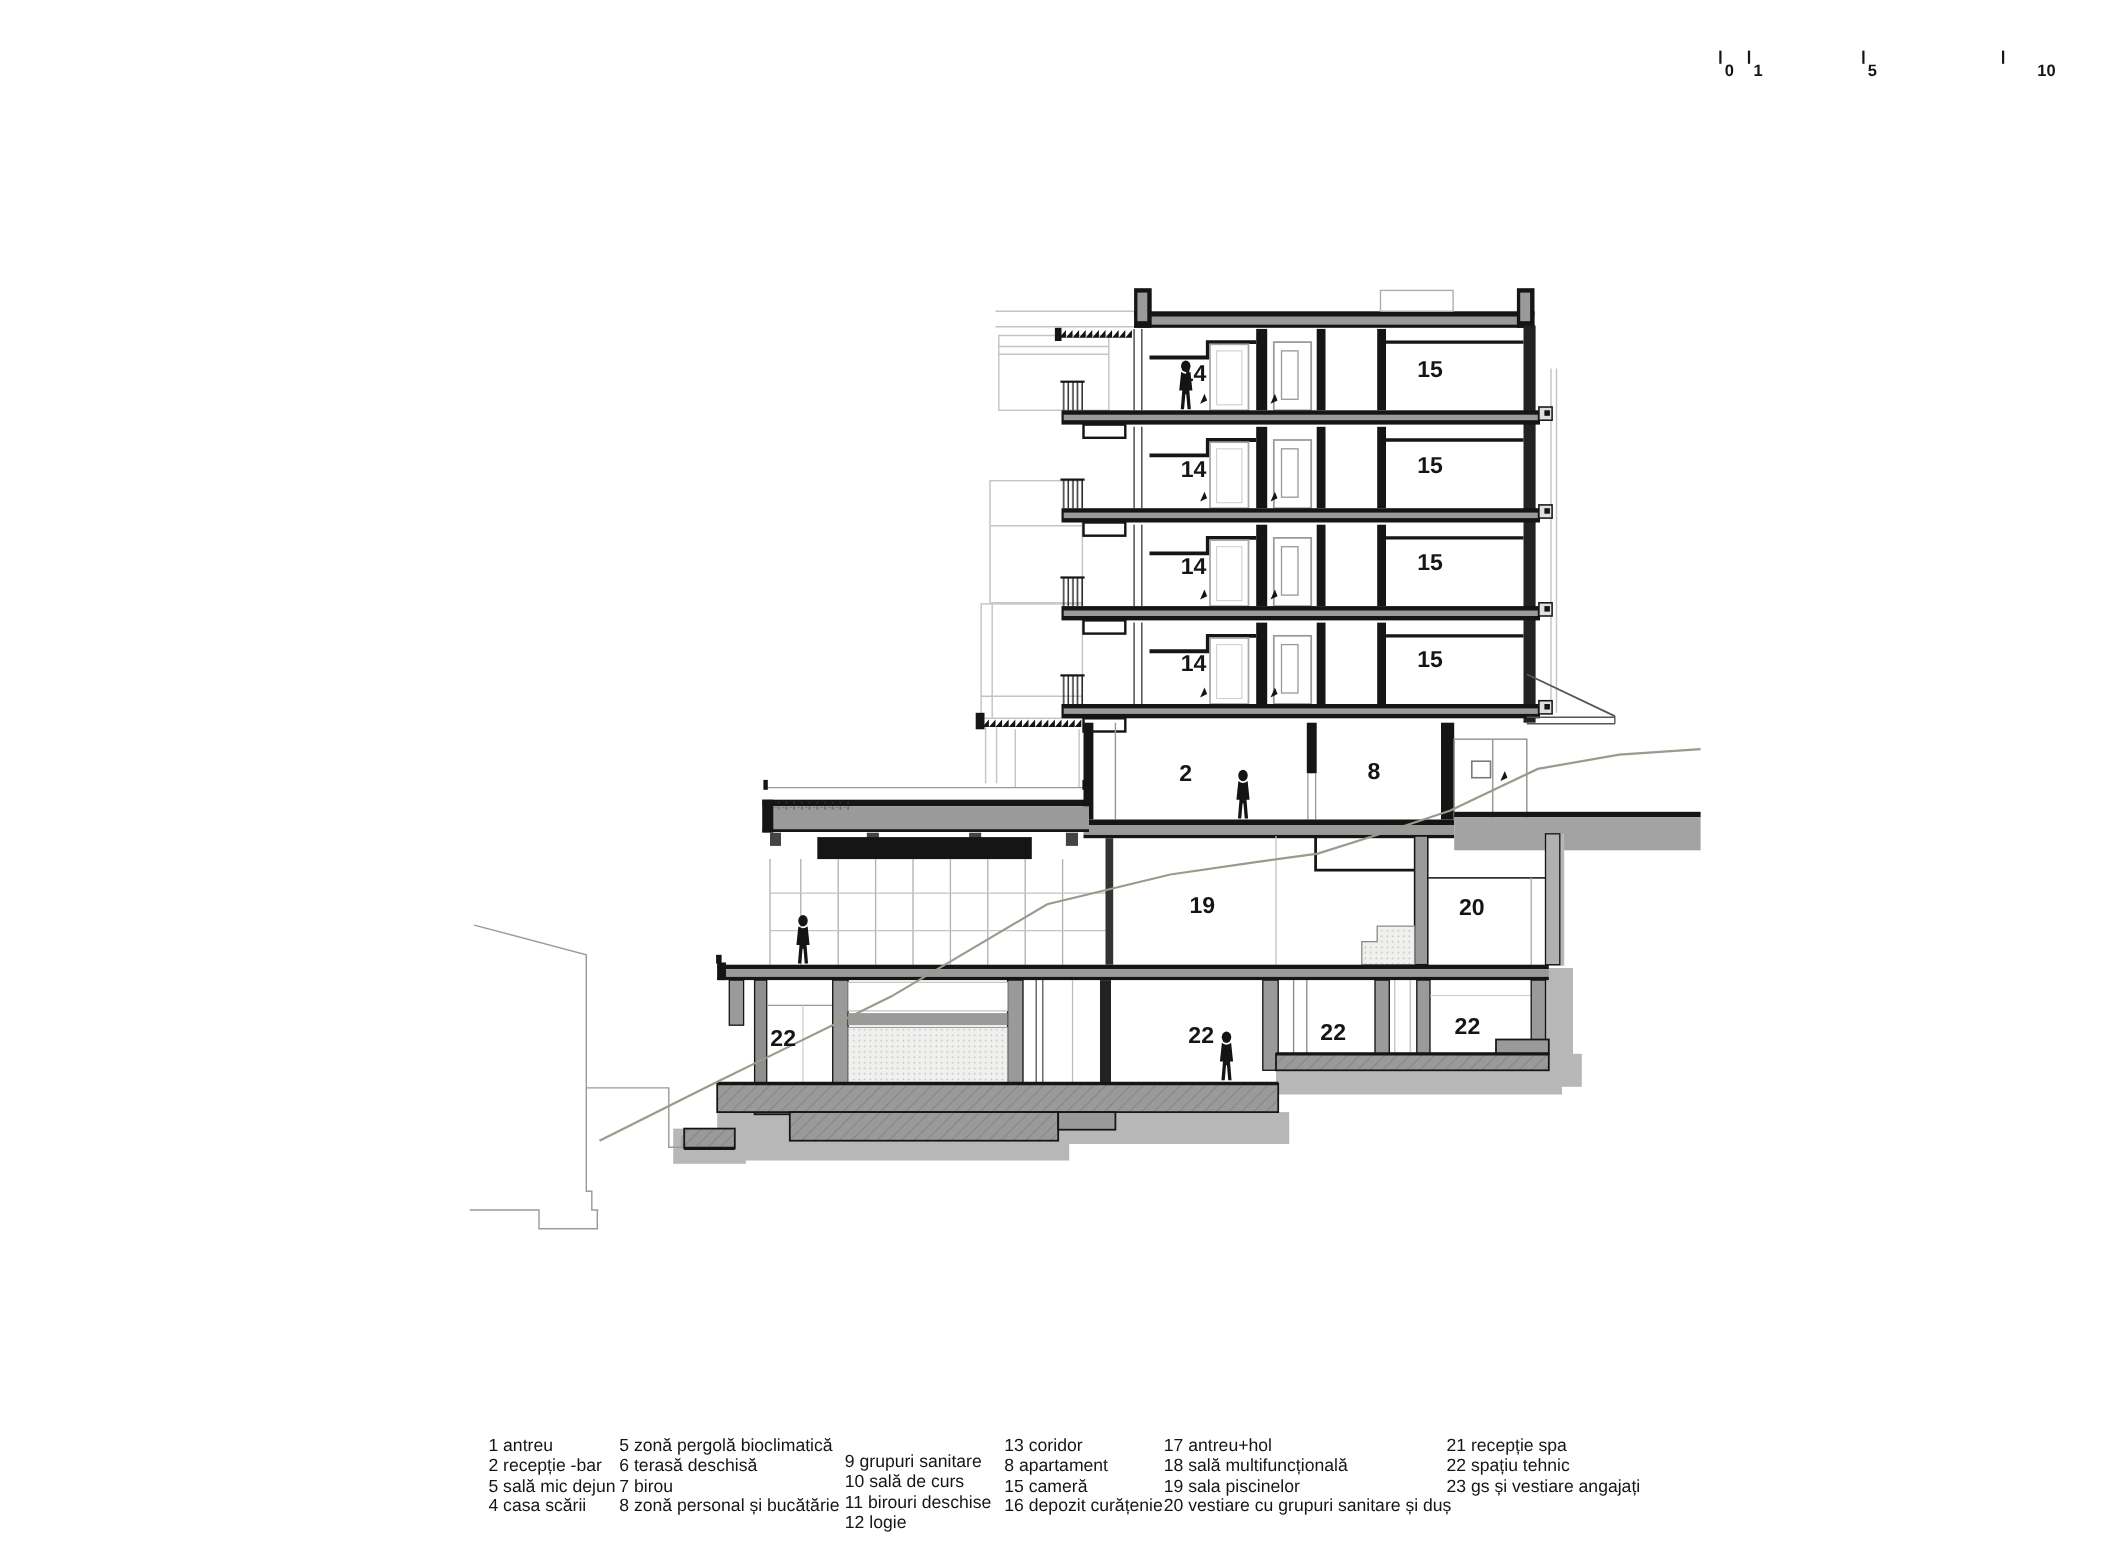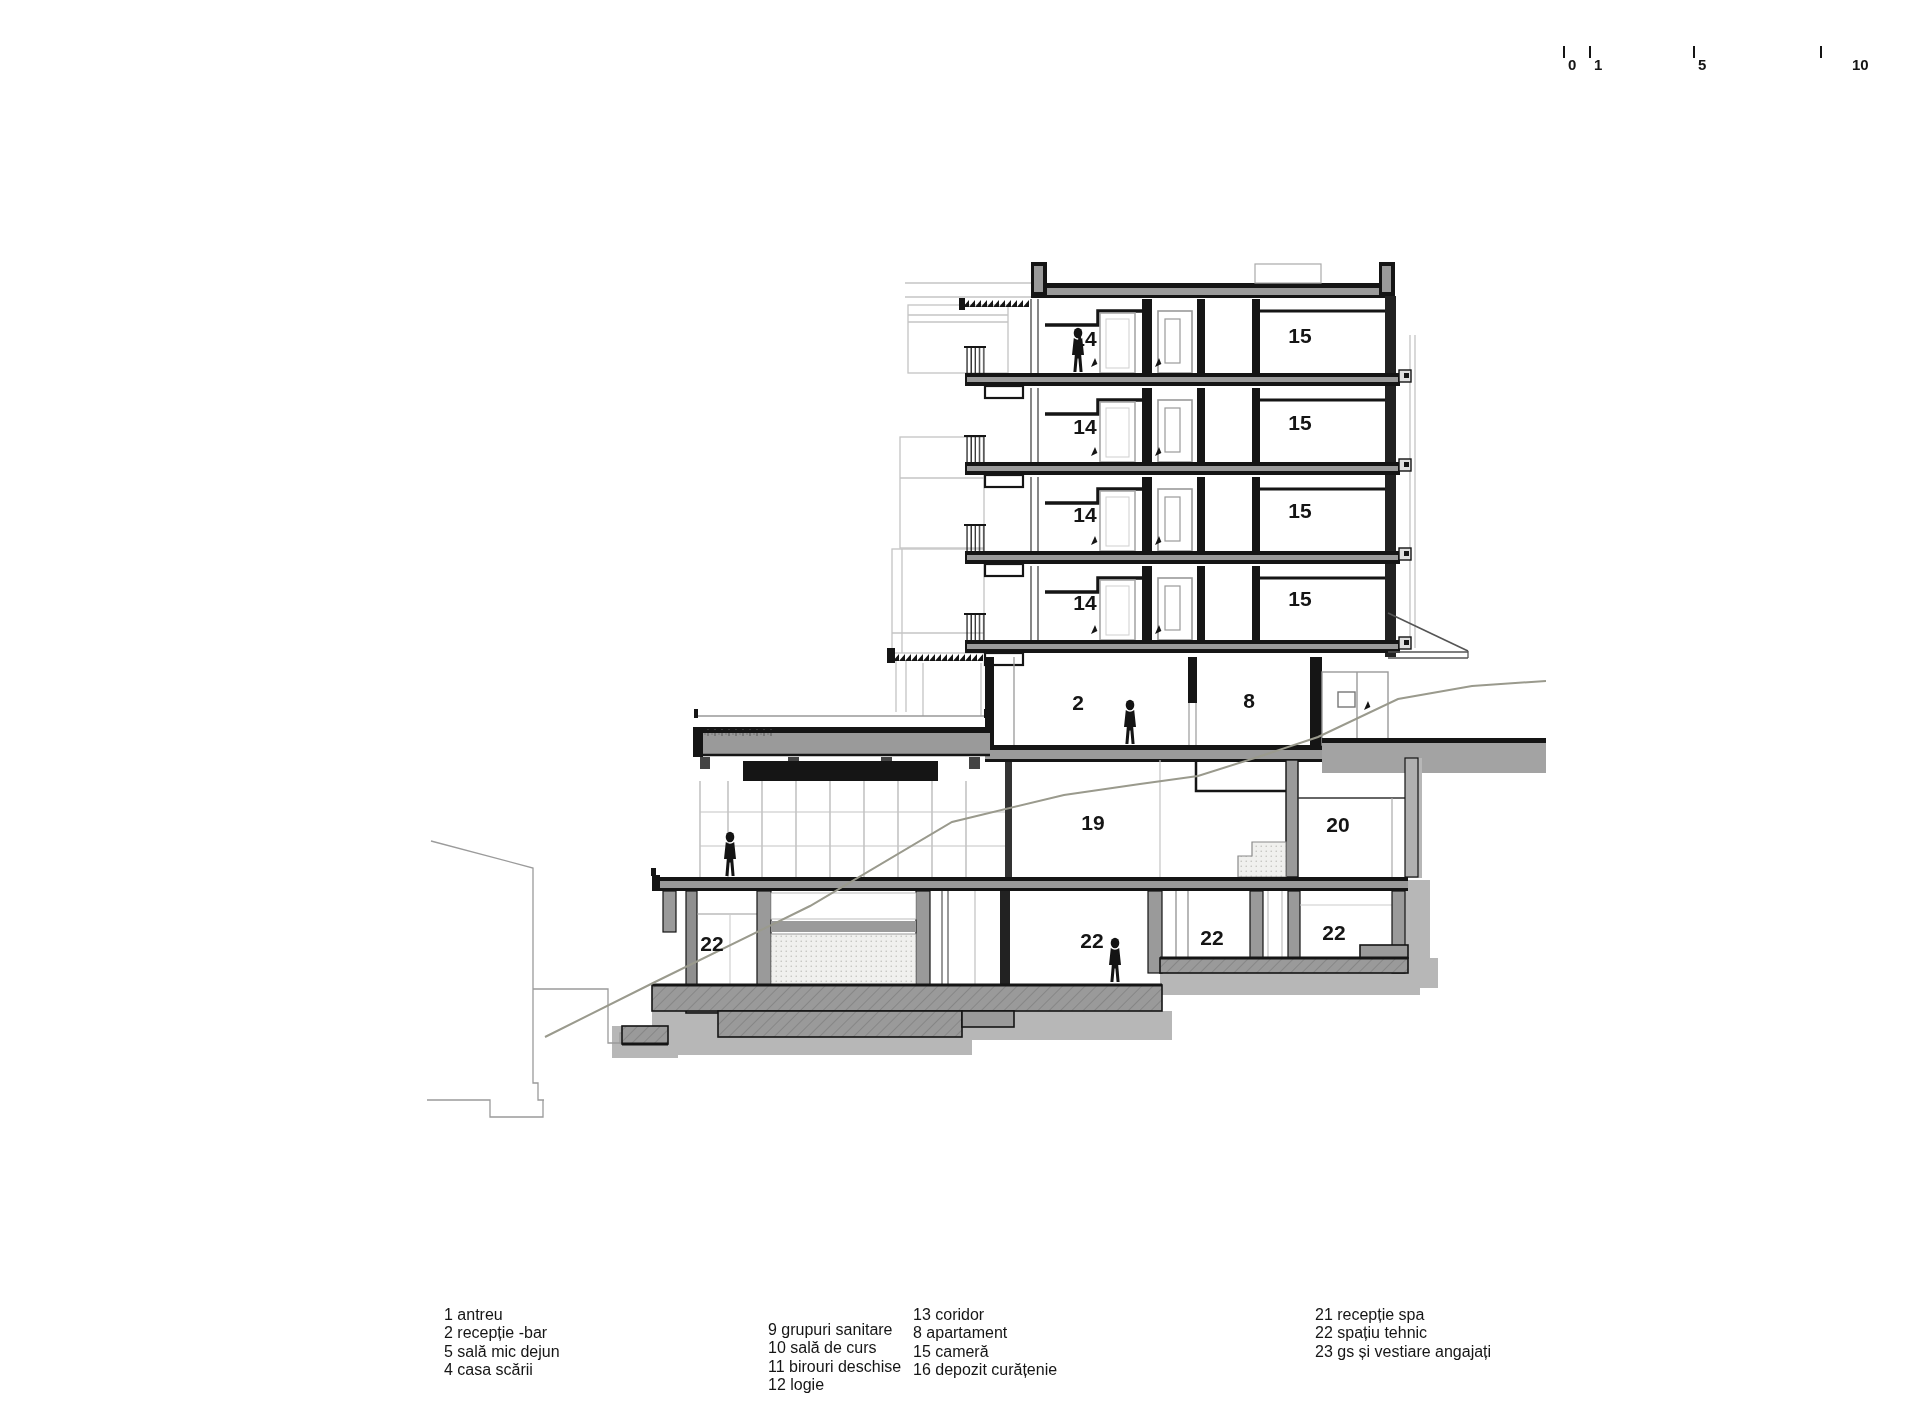--- a/index.html
+++ b/index.html
@@ -311,31 +311,43 @@
       <div class="sb-num" style="left: 1825px; margin-left: 27px;">10</div>
     </div>
 
   <div id="legend">
       <div class="legend-col" style="left: 444px;">
         <div class="legend-item">1 antreu</div>
         <div class="legend-item">2 recepție -bar</div>
         <div class="legend-item">5 sală mic dejun</div>
         <div class="legend-item">4 casa scării</div>
       </div>
+      <div class="legend-col" style="left: 563px;">
+        <div class="legend-item">5 zonă pergolă bioclimatică</div>
+        <div class="legend-item">6 terasă deschisă</div>
+        <div class="legend-item">7 birou</div>
+        <div class="legend-item">8 zonă personal și bucătărie</div>
+      </div>
       <div class="legend-col" style="left: 768px; margin-top: 15px;">
         <div class="legend-item">9 grupuri sanitare</div>
         <div class="legend-item">10 sală de curs</div>
         <div class="legend-item">11 birouri deschise</div>
         <div class="legend-item">12 logie</div>
       </div>
       <div class="legend-col" style="left: 913px;">
         <div class="legend-item">13 coridor</div>
         <div class="legend-item">8 apartament</div>
         <div class="legend-item">15 cameră</div>
         <div class="legend-item">16 depozit curățenie</div>
       </div>
+      <div class="legend-col" style="left: 1058px;">
+        <div class="legend-item">17 antreu+hol</div>
+        <div class="legend-item">18 sală multifuncțională</div>
+        <div class="legend-item">19 sala piscinelor</div>
+        <div class="legend-item">20 vestiare cu grupuri sanitare și duș</div>
+      </div>
       <div class="legend-col" style="left: 1315px;">
         <div class="legend-item">21 recepție spa</div>
         <div class="legend-item">22 spațiu tehnic</div>
         <div class="legend-item">23 gs și vestiare angajați</div>
       </div>
     </div>
 </div>
 
 </body></html>

